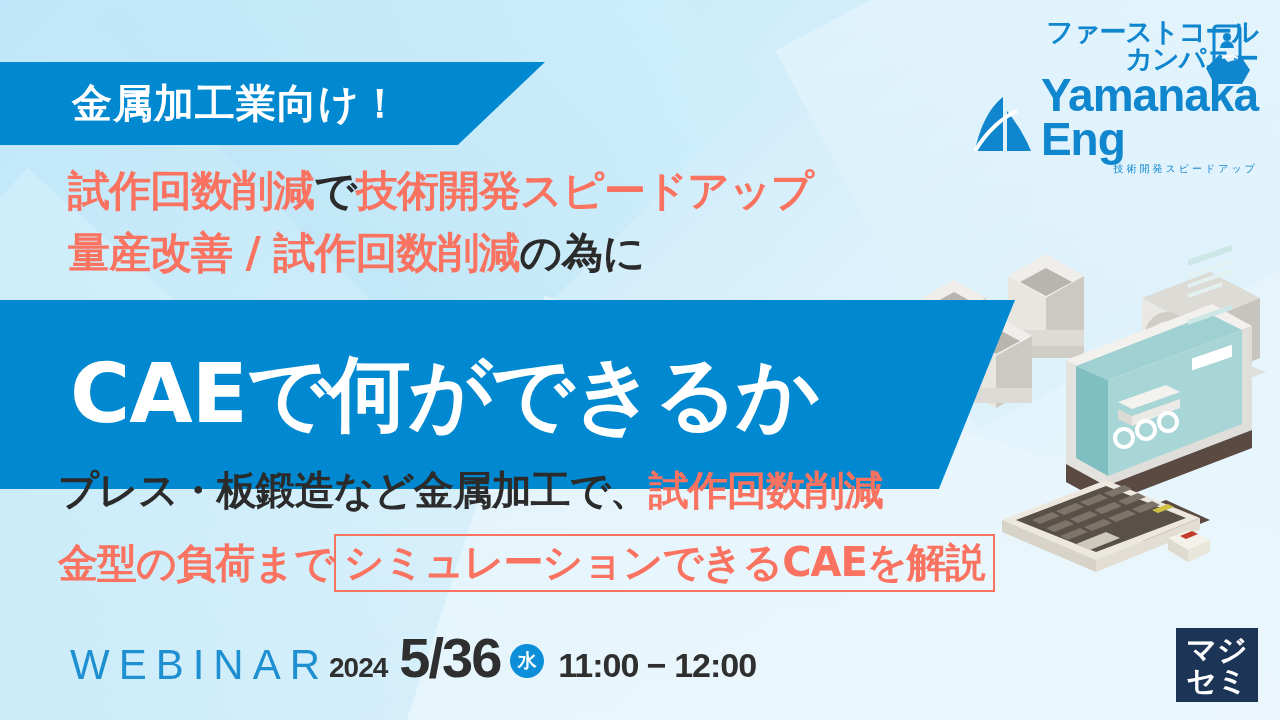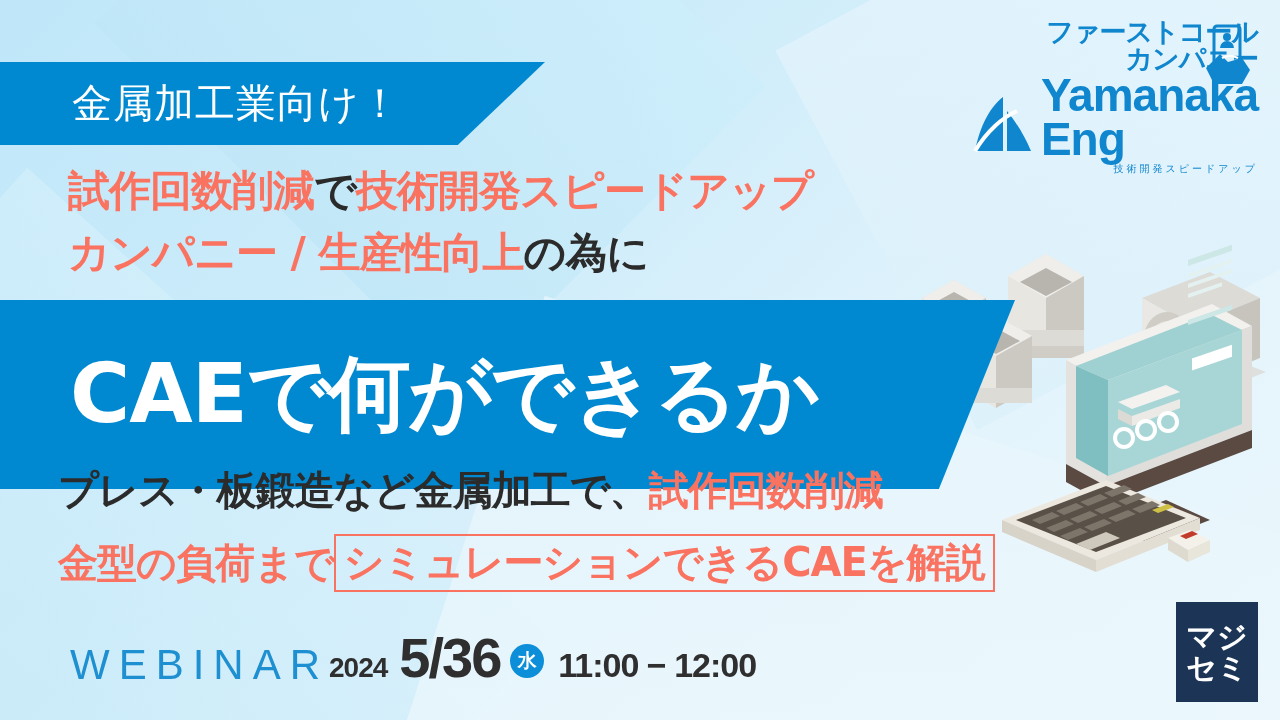--- a/index.html
+++ b/index.html
@@ -58,21 +58,21 @@
     left: 0; top: 62px;
     width: 545px; height: 83px;
     background: #0089d0;
     clip-path: polygon(0 0, 100% 0, 84% 100%, 0 100%);
     display: flex;
     align-items: center;
   }
   .ribbon-text {
     color: #ffffff;
     font-size: 40px;
-    font-weight: 400;
+    font-weight: 700;
     letter-spacing: 1px;
     padding-left: 72px;
     white-space: nowrap;
     font-family: "DejaVu Sans", "Liberation Sans", sans-serif;
   }
 
   
   .lead {
     position: absolute;
     left: 68px;
@@ -223,21 +223,21 @@
     color: #0f86cd;
     margin-top: 1px;
     font-family: "DejaVu Sans", sans-serif;
   }
   .logo-hand { position: absolute; right: 2px; top: 6px; }
 
   
   .majisemi {
     position: absolute;
     right: 22px; bottom: 18px;
-    width: 82px; height: 100px;
+    width: 82px; height: 74px;
     background: #1c3557;
     display: flex;
     flex-direction: column;
     align-items: center;
     justify-content: center;
     color: #fff;
     font-size: 30px;
     font-weight: 700;
     line-height: 1.05;
     letter-spacing: 0px;
@@ -357,21 +357,21 @@
   </div>
 
   <div class="ribbon">
     <span class="ribbon-text">金属加工業向け！</span>
   </div>
 
   <div class="lead lead-1">
     <span class="hl">試作回数削減</span><span class="dk">で</span><span class="hl">技術開発スピードアップ</span>
   </div>
   <div class="lead lead-2">
-    <span class="hl">カンパニー / 生産性向上</span><span class="dk">の為に</span>
+    <span class="hl">量産改善 / 試作回数削減</span><span class="dk">の為に</span>
   </div>
 
   <div class="band">
     <div class="band-text">
       <span class="latin">CAE</span><span>で何ができるか</span>
     </div>
   </div>
 
   <div class="sub sub-1">
     <span class="dk">プレス・板鍛造など金属加工で、</span><span class="hl">試作回数削減</span>

